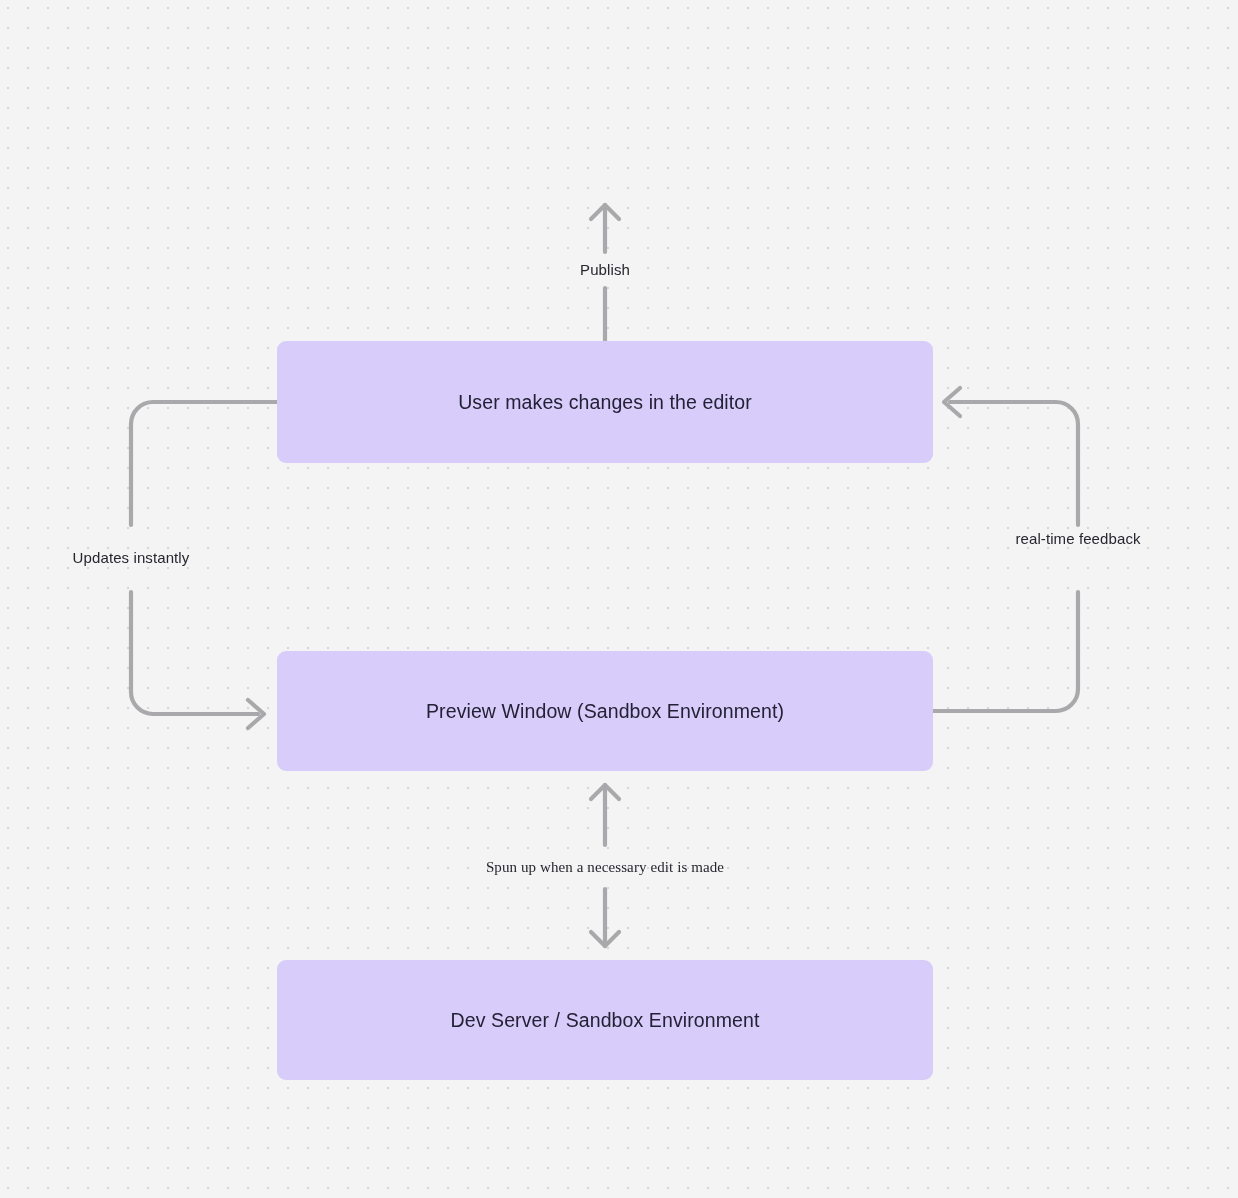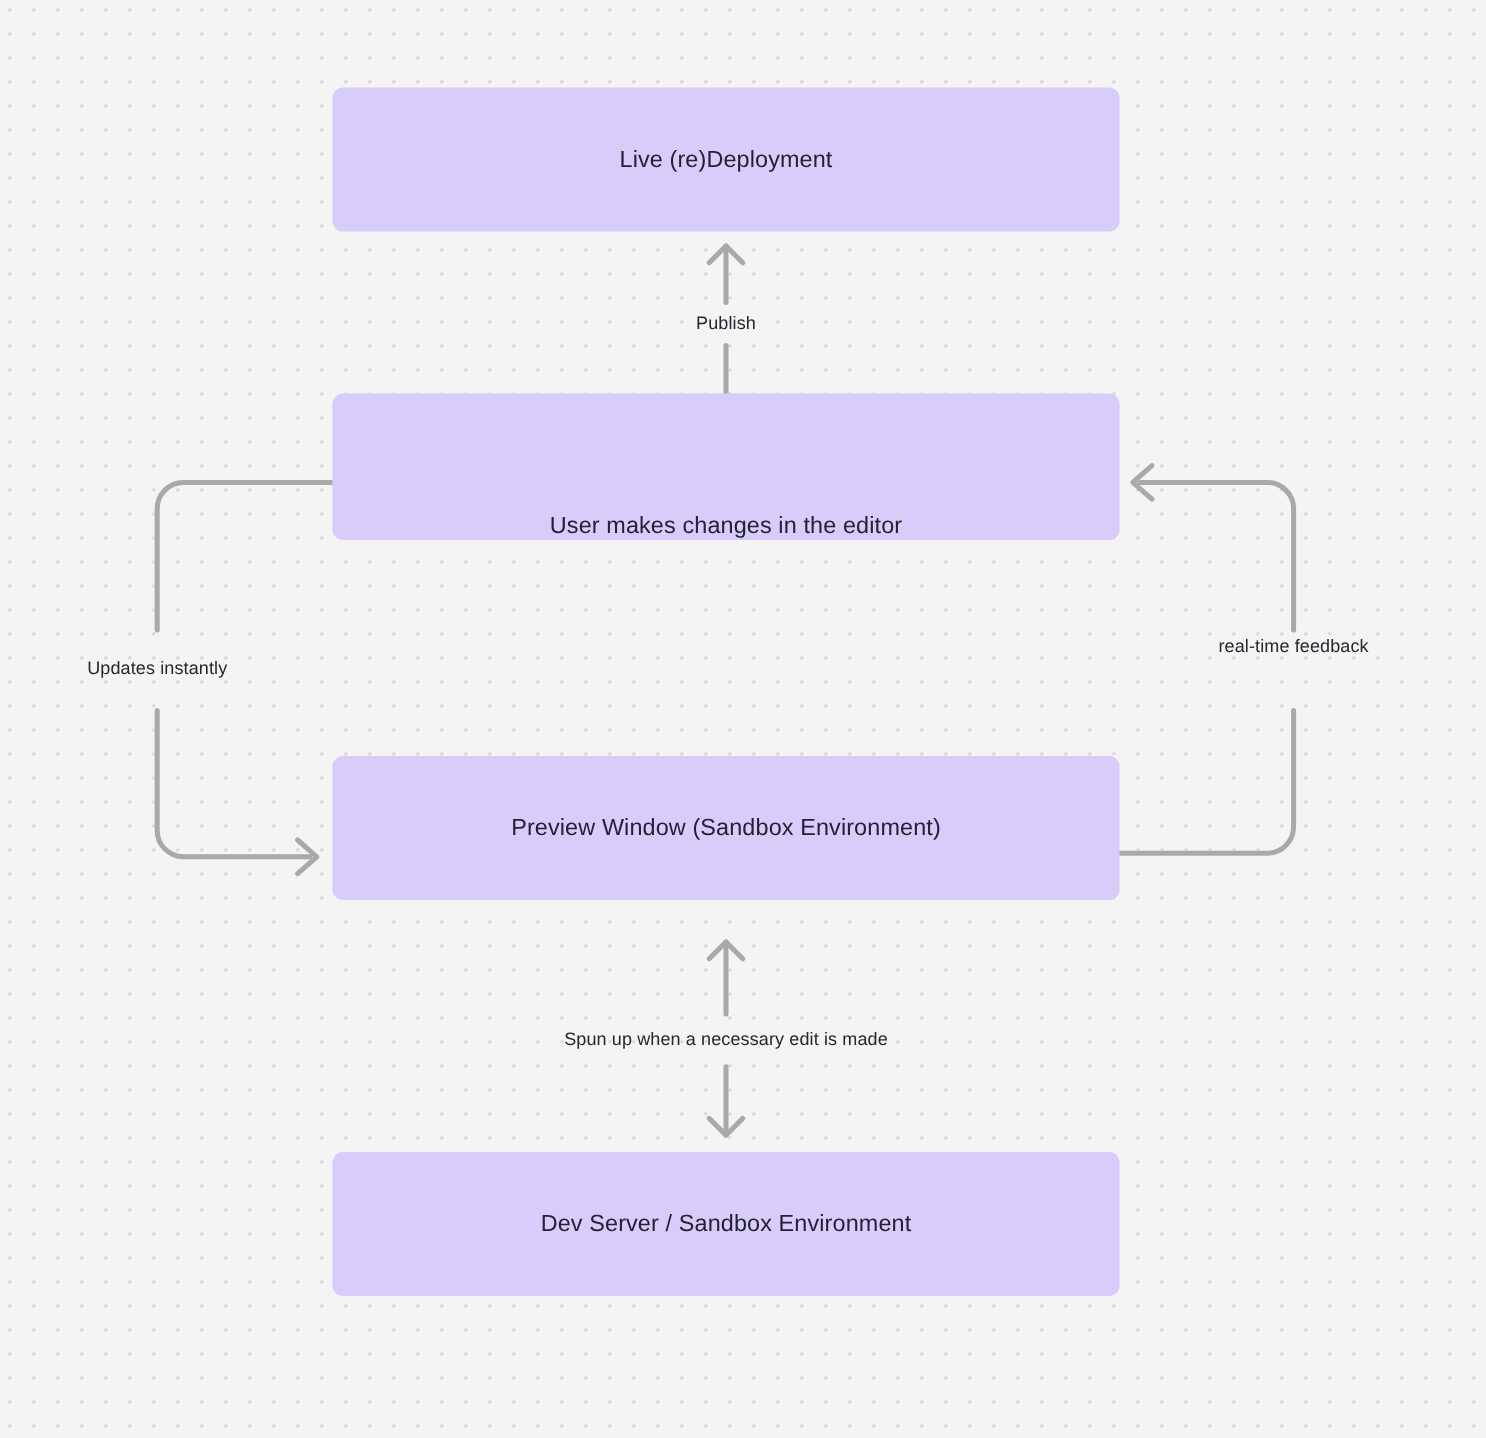--- a/index.html
+++ b/index.html
@@ -52,28 +52,28 @@
     position: absolute;
     font-size: 15px;
     line-height: 1.2;
     color: #26262e;
     letter-spacing: 0.1px;
     white-space: nowrap;
     transform: translate(-50%, -50%);
     background: transparent;
   }
   #node-live      { left: 277px; top: 73px;  width: 656px; height: 120px; }
-  #node-user      { left: 277px; top: 328px; width: 656px; height: 122px; align-items: flex-end; }
-  #node-preview   { left: 277px; top: 630px; width: 656px; height: 120px; }
+  #node-user      { left: 277px; top: 341px; width: 656px; height: 122px; }
+  #node-preview   { left: 277px; top: 651px; width: 656px; height: 120px; }
   #node-devserver { left: 277px; top: 960px; width: 656px; height: 120px; align-items: center; }
 
   #label-publish      { left: 605px; top: 270px; }
   #label-updates      { left: 131px; top: 558px; }
   #label-feedback     { left: 1078px; top: 539px; }
-  #label-spunup       { left: 605px; top: 867px; }
+  #label-spunup       { left: 605px; top: 867px; font-family: Liberation Serif, serif; }
 </style>
 </head>
 <body>
 
 <div id="canvas">
 
   <svg id="edges" viewBox="0 0 1238 1198" width="1238" height="1198" xmlns="http://www.w3.org/2000/svg">
     <g fill="none" stroke="#a9a9ac" stroke-width="4.2" stroke-linecap="round" stroke-linejoin="round">
 
       <g>
@@ -97,23 +97,20 @@
       <g>
         <path d="M 605 845 L 605 785"></path>
         <path d="M 591 799 L 605 785 L 619 799"></path>
         <path d="M 605 889 L 605 946"></path>
         <path d="M 591 932 L 605 946 L 619 932"></path>
       </g>
 
     </g>
   </svg>
 
-  <div class="node" id="node-live">
-    <span class="node-label">Live (re)Deployment</span>
-  </div>
 
   <div class="node" id="node-user">
     <span class="node-label">User makes changes in the editor</span>
   </div>
 
   <div class="node" id="node-preview">
     <span class="node-label">Preview Window (Sandbox Environment)</span>
   </div>
 
   <div class="node" id="node-devserver">

